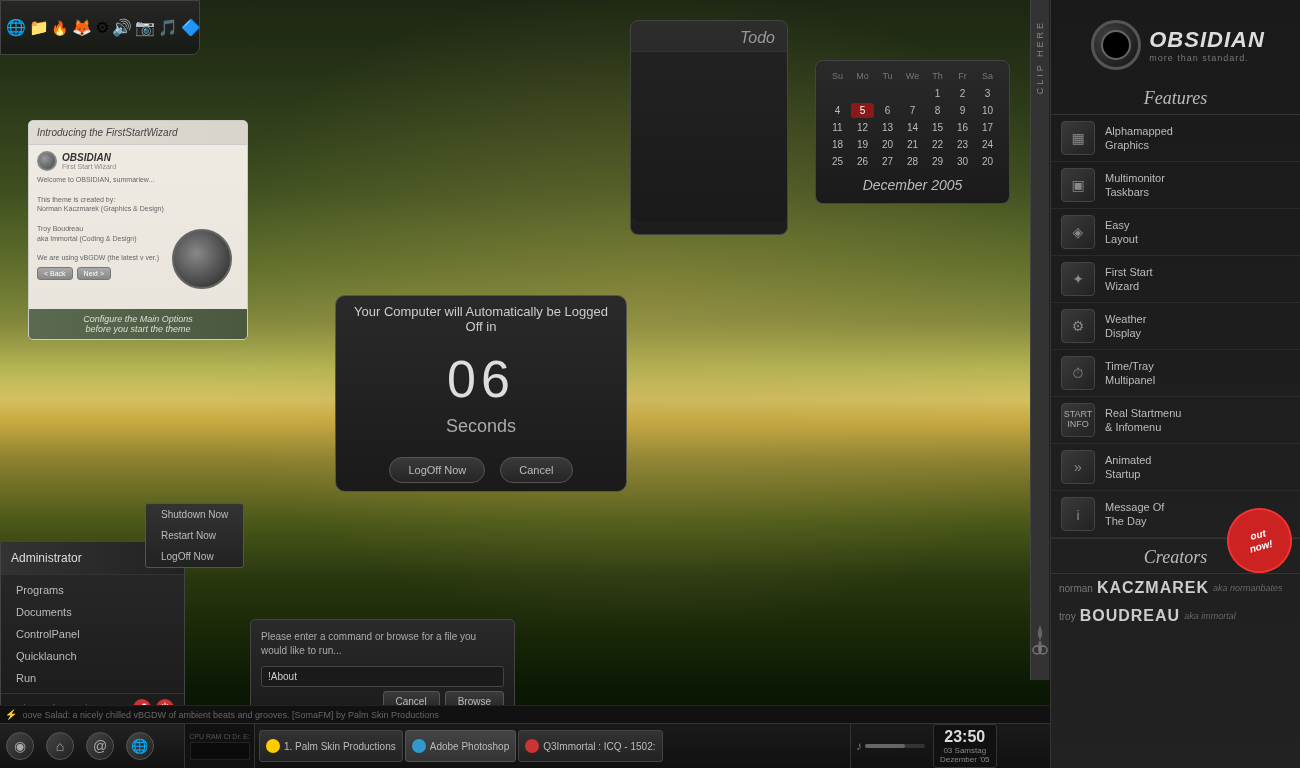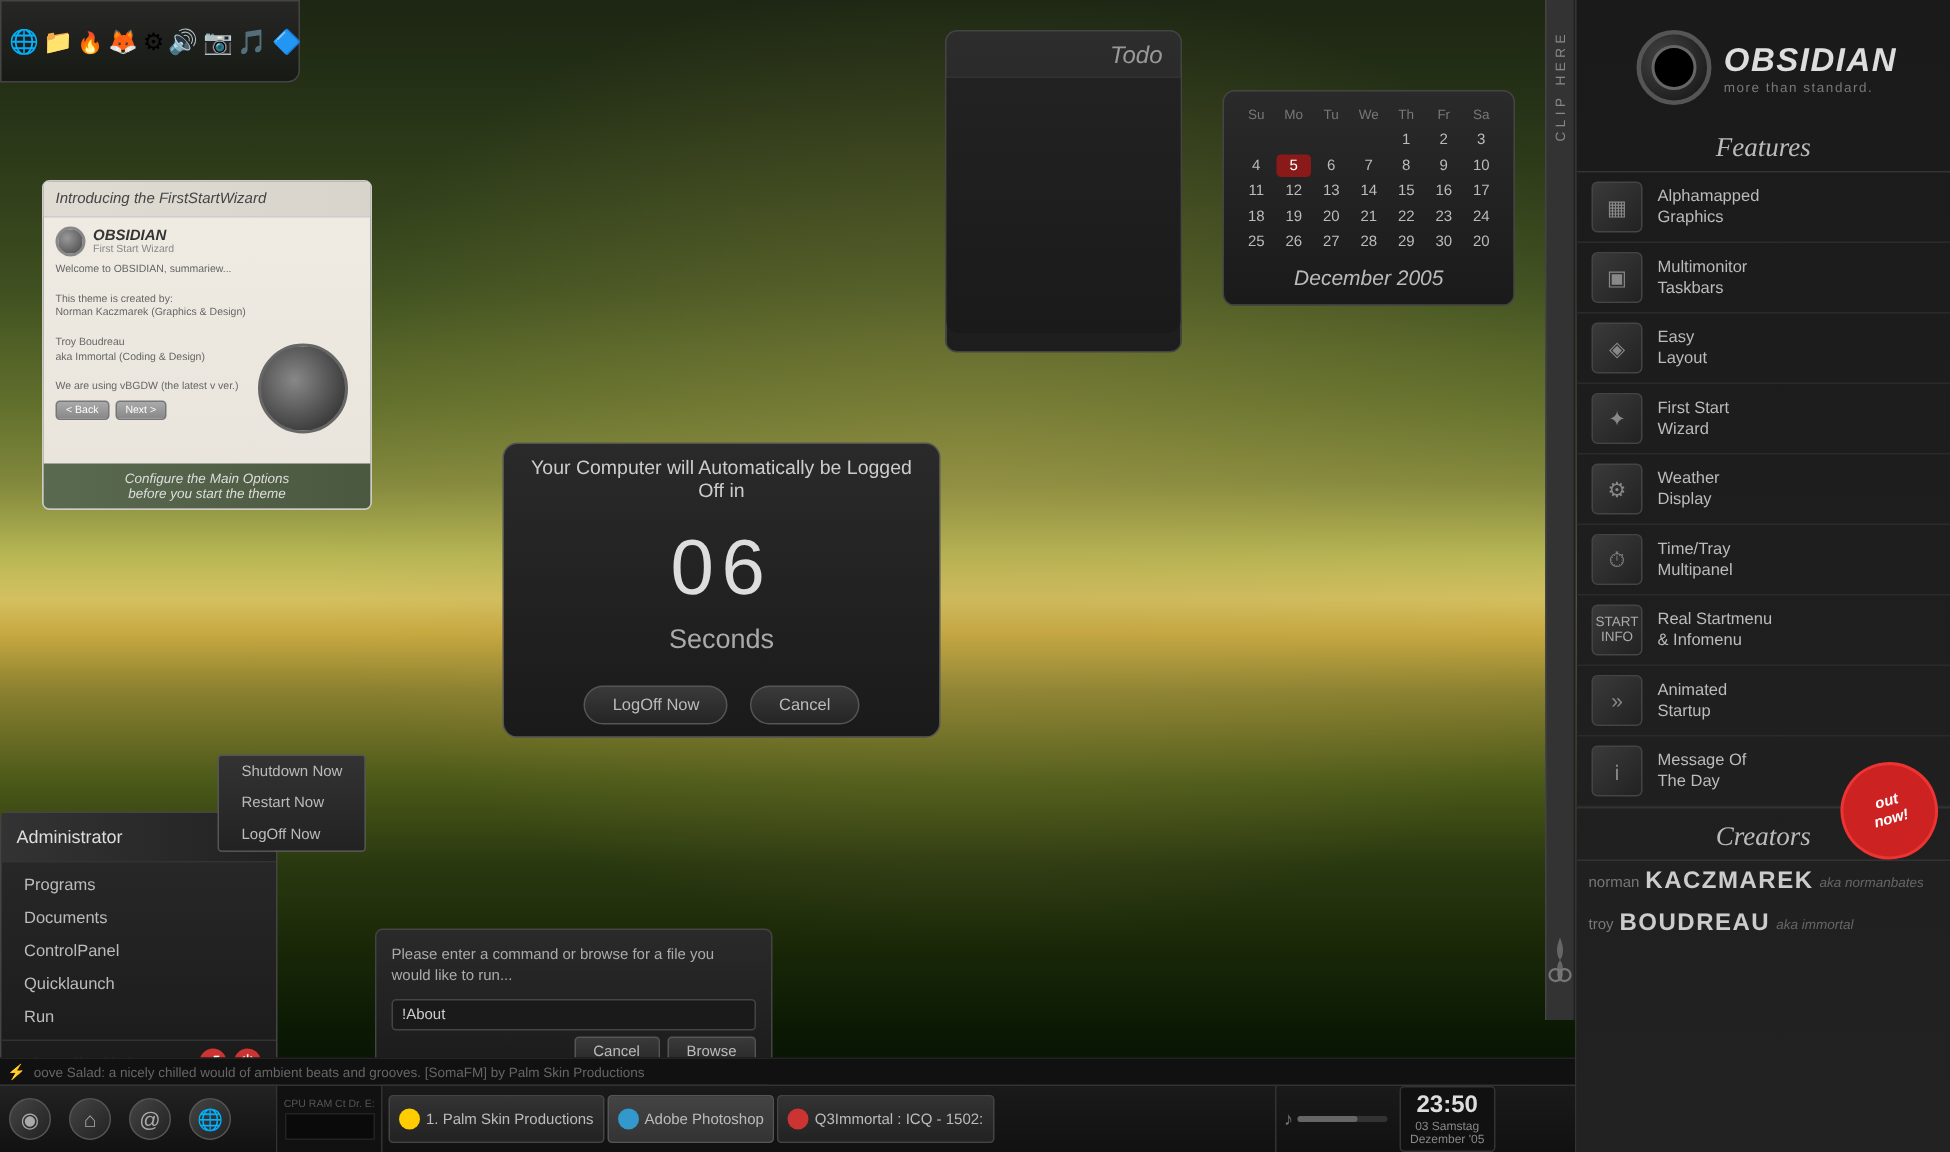--- a/index.html
+++ b/index.html
@@ -990,21 +990,21 @@
       <input class="run-input" value="!About" style="">
     </div>
     <div class="run-buttons">
       <button class="run-btn">Cancel</button>
       <button class="run-btn">Browse</button>
     </div>
   </div>
 
   <div id="ticker-bar">
     <span class="ticker-lightning">⚡</span>
-    <span class="ticker-text">oove Salad: a nicely chilled would of ambient beats and grooves. [SomaFM] by Palm Skin Productions</span>
+    <span class="ticker-text">oove Salad: a nicely chilled vBGDW of ambient beats and grooves. [SomaFM] by Palm Skin Productions</span>
   </div>
 
   <div id="taskbar">
     <div id="taskbar-left">
       <div class="taskbar-icon">
         <div class="taskbar-icon-circle">◉</div>
       </div>
       <div class="taskbar-icon">
         <div class="taskbar-icon-circle">⌂</div>
       </div>

